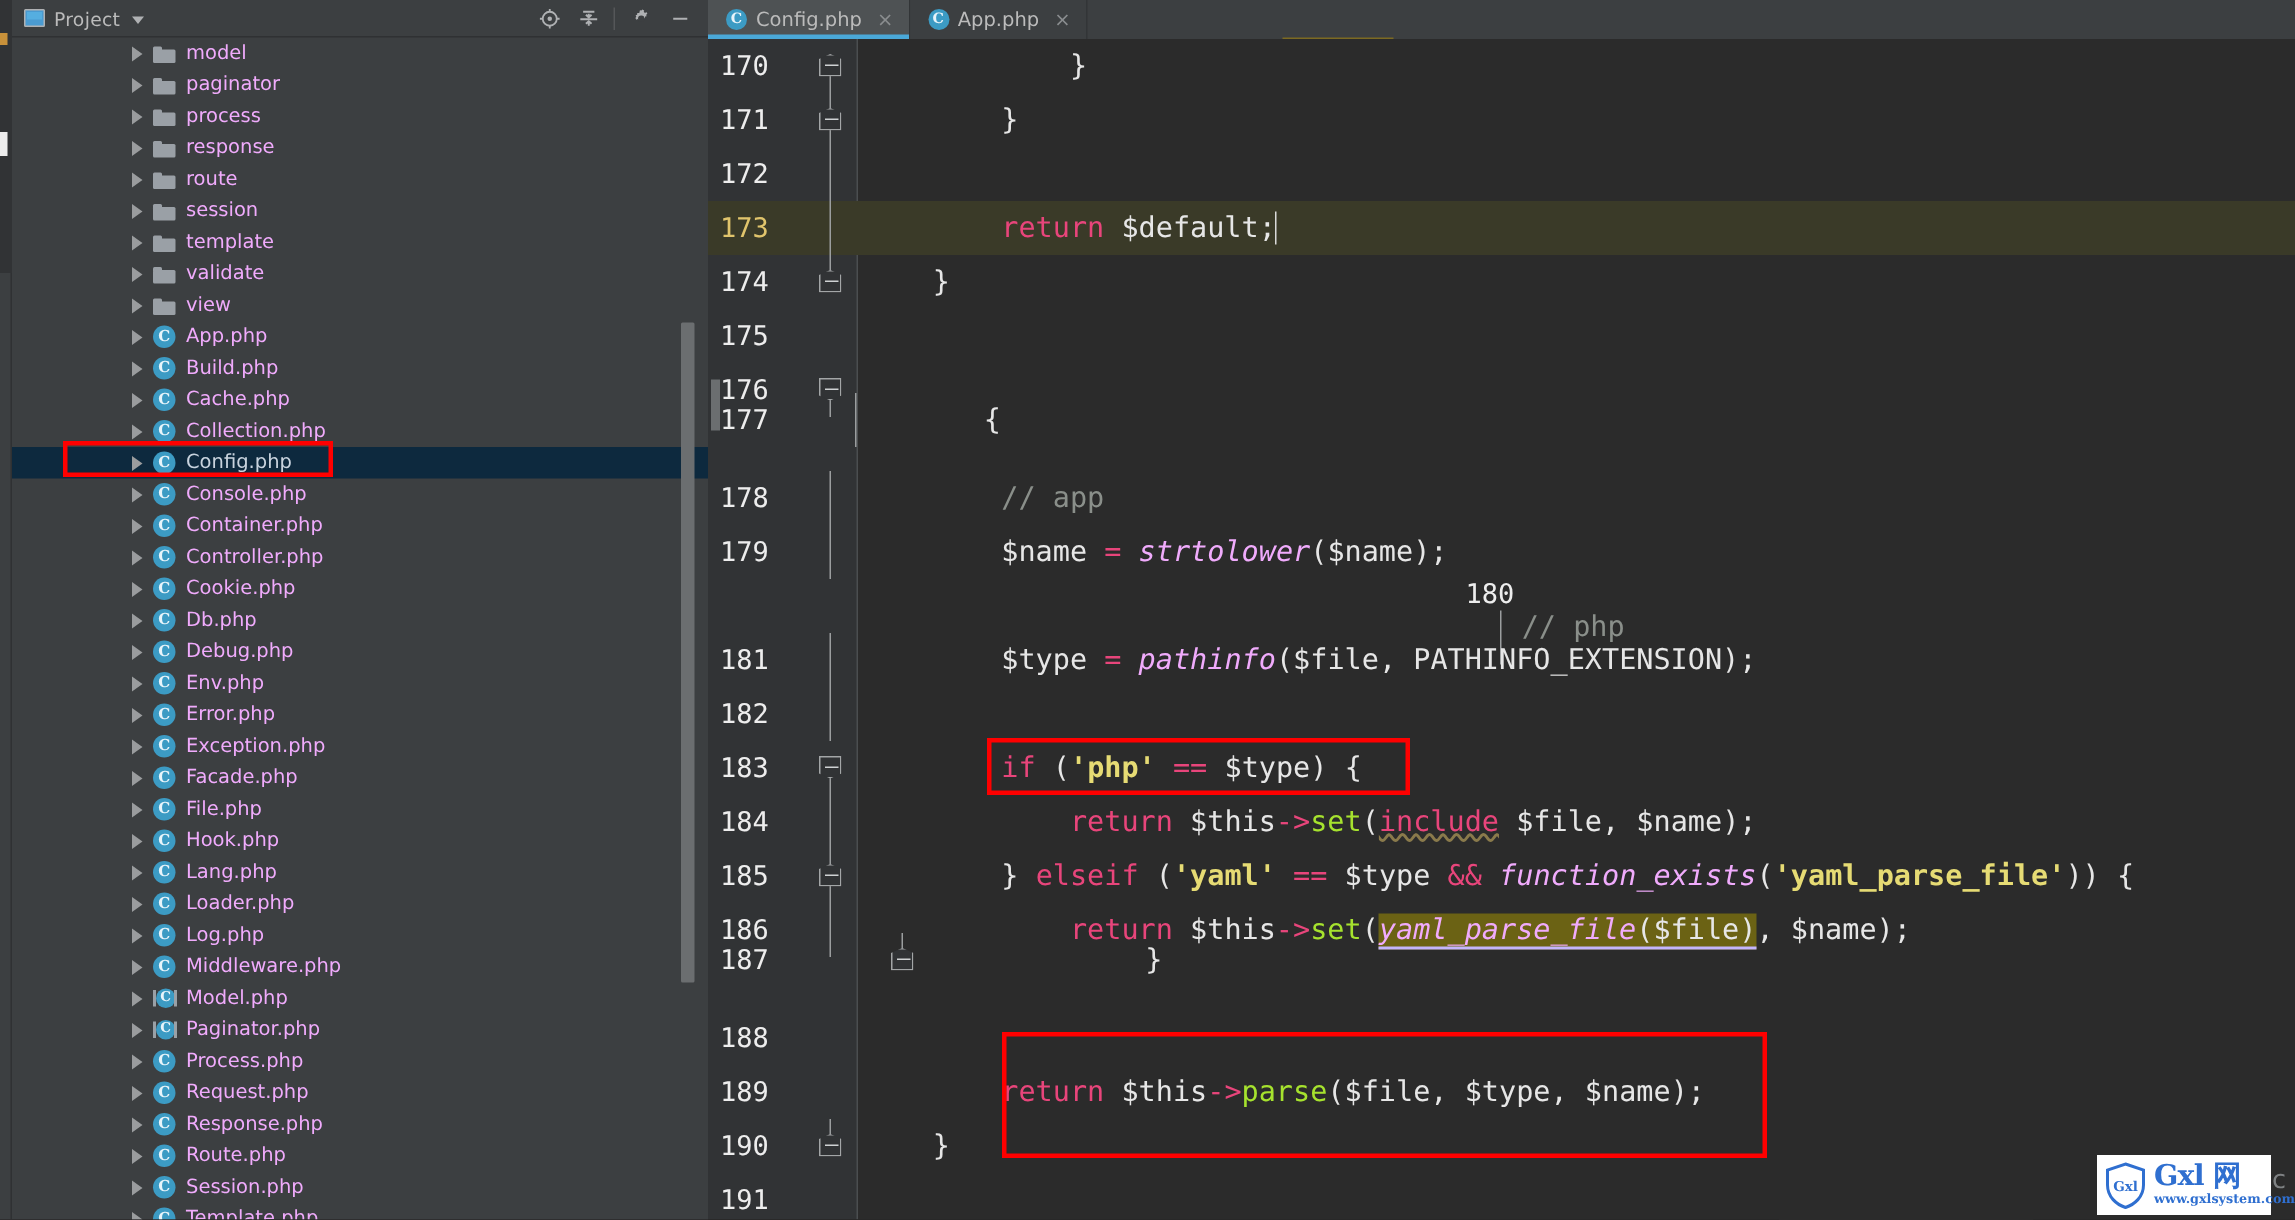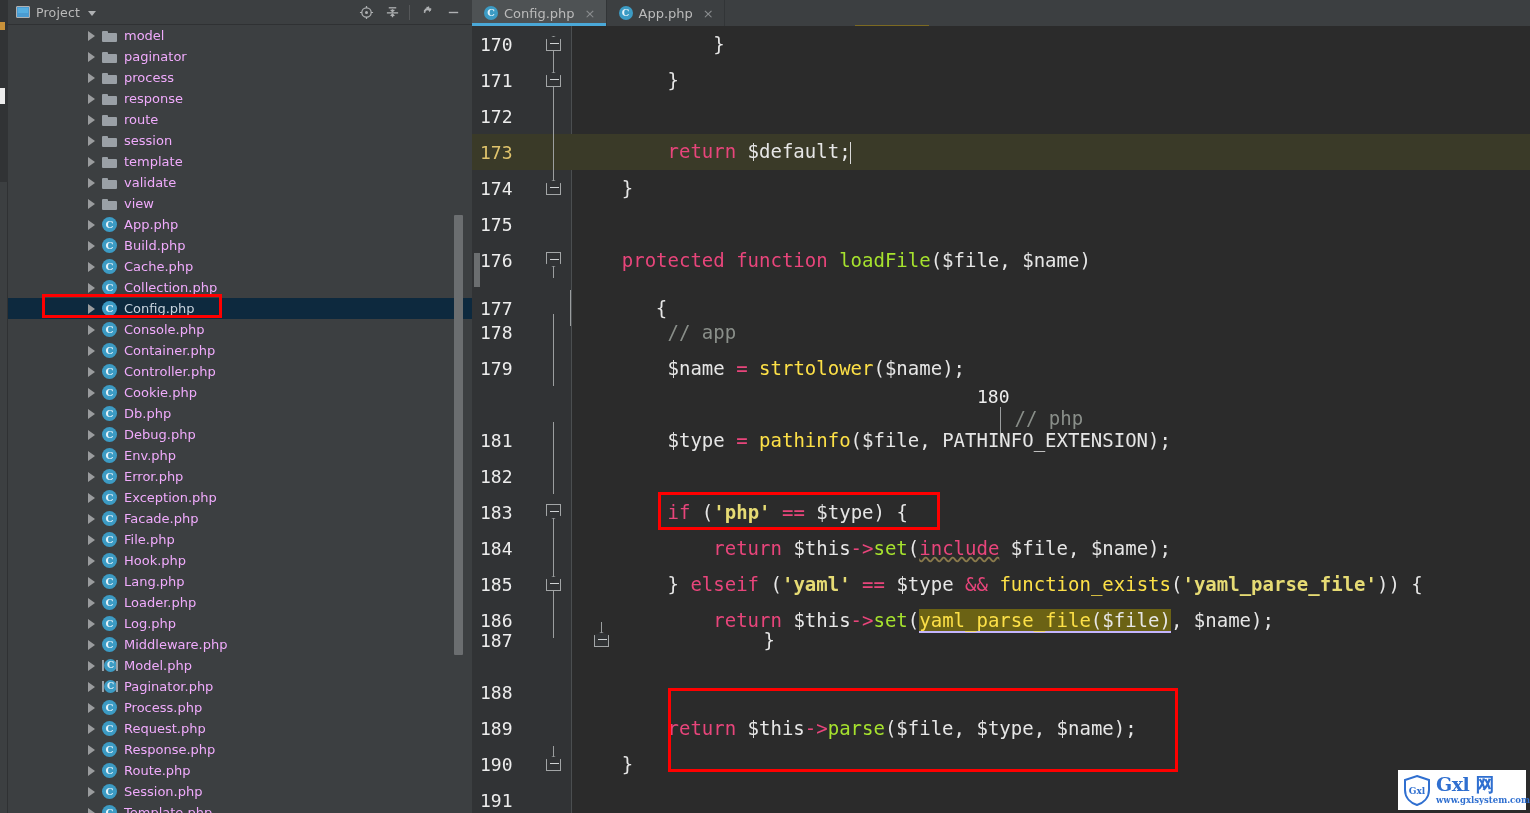--- a/index.html
+++ b/index.html
@@ -156,21 +156,21 @@
   }
   .fold-mark::after {
     content:""; position:absolute; left:3px; top:6px; width:9px; height:1px; background:#CFD2D3;
   }
   .fold-mark.cap-up { clip-path: polygon(50% 0%, 100% 22%, 100% 100%, 0% 100%, 0% 22%); }
   .fold-mark.cap-down { clip-path: polygon(0% 0%, 100% 0%, 100% 78%, 50% 100%, 0% 78%); }
 
   
   .kw   { color: #E8457B; }
   .fn   { color: #A6E22E; }
-  .bif  { color: #fde047; }
+  .bif  { color: #f0abfc; font-style: italic; }
   .str  { color: #E6DB74; font-weight: bold; }
   .cmt  { color: #8A8F8A; }
   .op   { color: #E8457B; }
   .var  { color: #E6E6E6; }
   .cnst { color: #E6E6E6; }
   .hl-fn {
     background: #6B6214; color: #A6E22E;
     border-bottom: 2px solid #c4b5fd;
   }
   .hl-fn .var { color: #E6E6E6; }
@@ -192,21 +192,21 @@
     border: 3px solid #FF0000; pointer-events: none;
   }
 
   
   .wm-text {
     position: absolute; right: 6px; bottom: 16px;
     color: #7E8183; font-size: 17px; font-family: "DejaVu Sans", sans-serif;
     white-space: nowrap;
   }
   .wm-logo {
-    position: absolute; left: 1398px; top: 770px; width: 128px; height: 40px;
+    position: absolute; left: 1398px; top: 770px; width: 116px; height: 40px;
     background: #FFFFFF; display: flex; align-items: center; gap: 4px; padding: 2px 4px;
   }
   .shield {
     width: 30px; height: 33px; background: #FFFFFF; position: relative; flex: none;
   }
   .shield svg { display: block; }
   .logo-right { display: flex; flex-direction: column; line-height: 1; }
   .logo-main {
     font-family: "DejaVu Serif", serif; font-size: 19px; font-weight: bold;
     color: #2F6FD0; letter-spacing: -.5px;
@@ -611,23 +611,22 @@
             <div class="lineno">175</div>
             <div class="fold-col"></div>
             <div class="code"></div>
           </div>
           <div class="line" style="top: 216px;">
             <div class="lineno">176</div>
             <div class="fold-col">
               <div class="fold-line half-bot"></div>
               <div class="fold-mark cap-down"></div>
             </div>
-            <div class="code">&nbsp;&nbsp;&nbsp;&nbsp;<span class="kw">protected</span>&nbsp;<span class="kw">function</span>&nbsp;<span class="fn">loadFile</span><span class="pn">(</span><span class="var">$file</span><span class="pn">,</span>&nbsp;<span class="var">$name</span><span class="pn">)</span></div>
-          </div>
-          <div class="line" style="top: 264px; gap: 17px;">
+          </div>
+          <div class="line" style="top: 236px; gap: 17px;">
             <div class="lineno">177</div>
             <div class="fold-col">
               <div class="fold-line"></div>
             </div>
             <div class="code">&nbsp;&nbsp;&nbsp;&nbsp;<span class="pn">{</span></div>
           </div>
           <div class="line" style="top: 288px;">
             <div class="lineno">178</div>
             <div class="fold-col">
               <div class="fold-line"></div>

